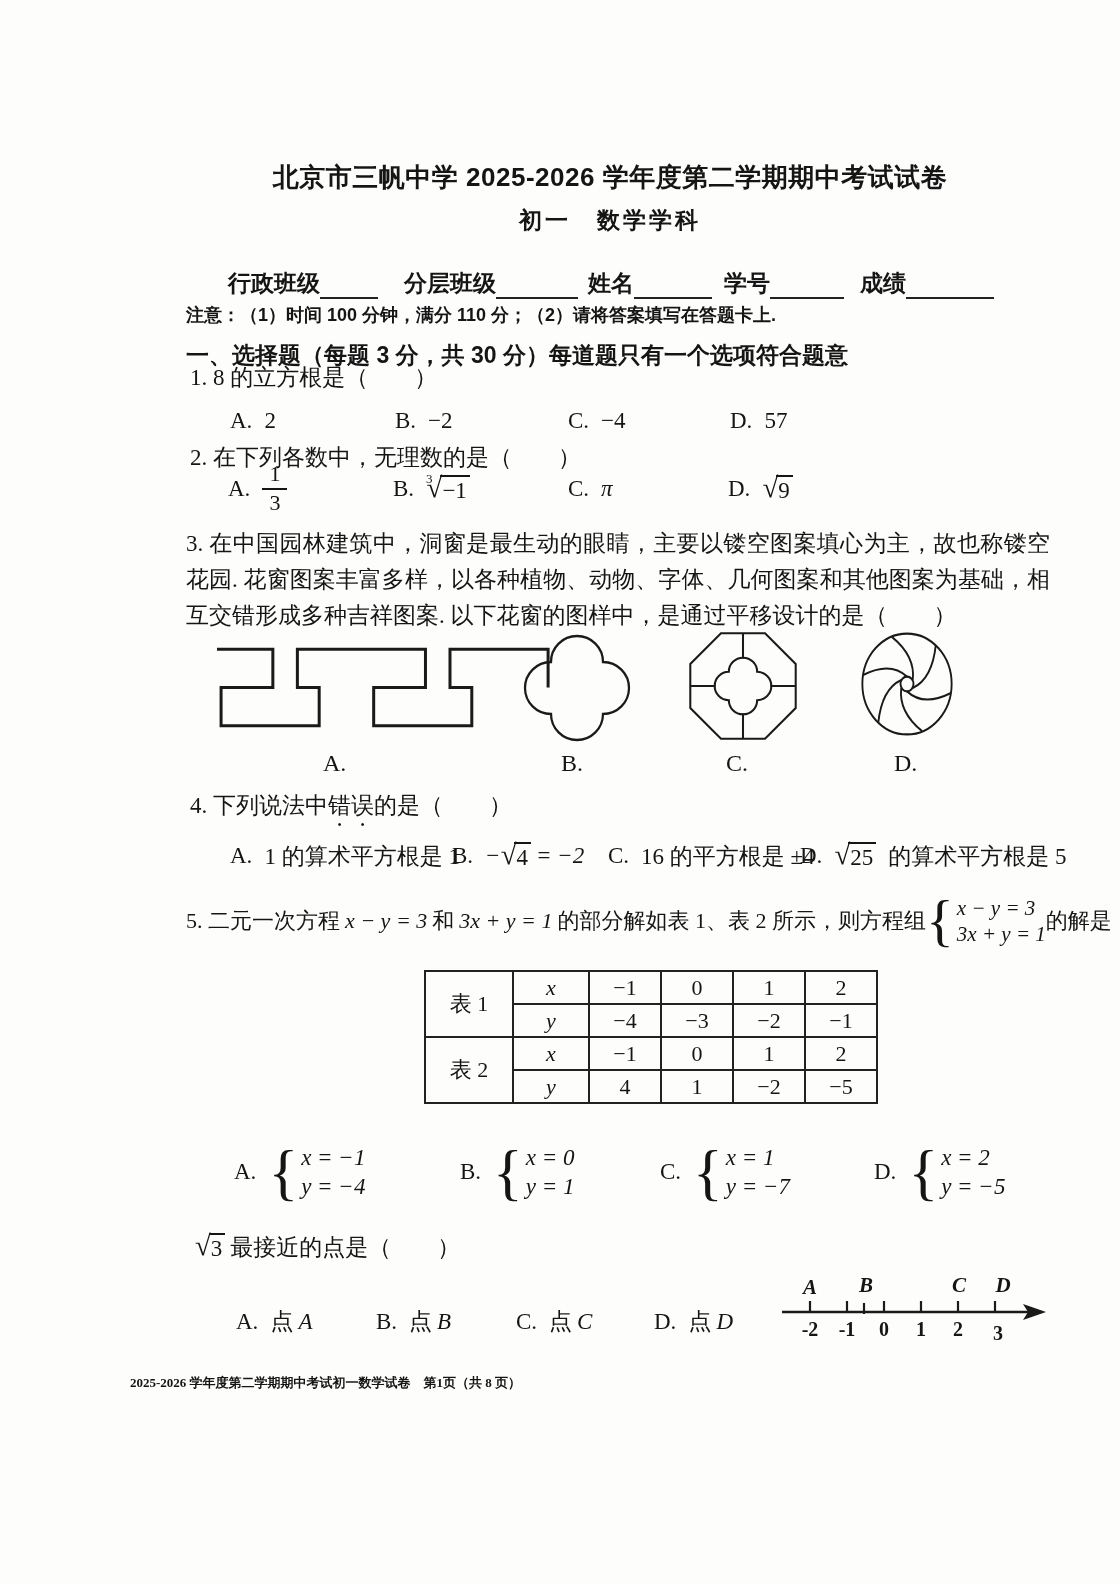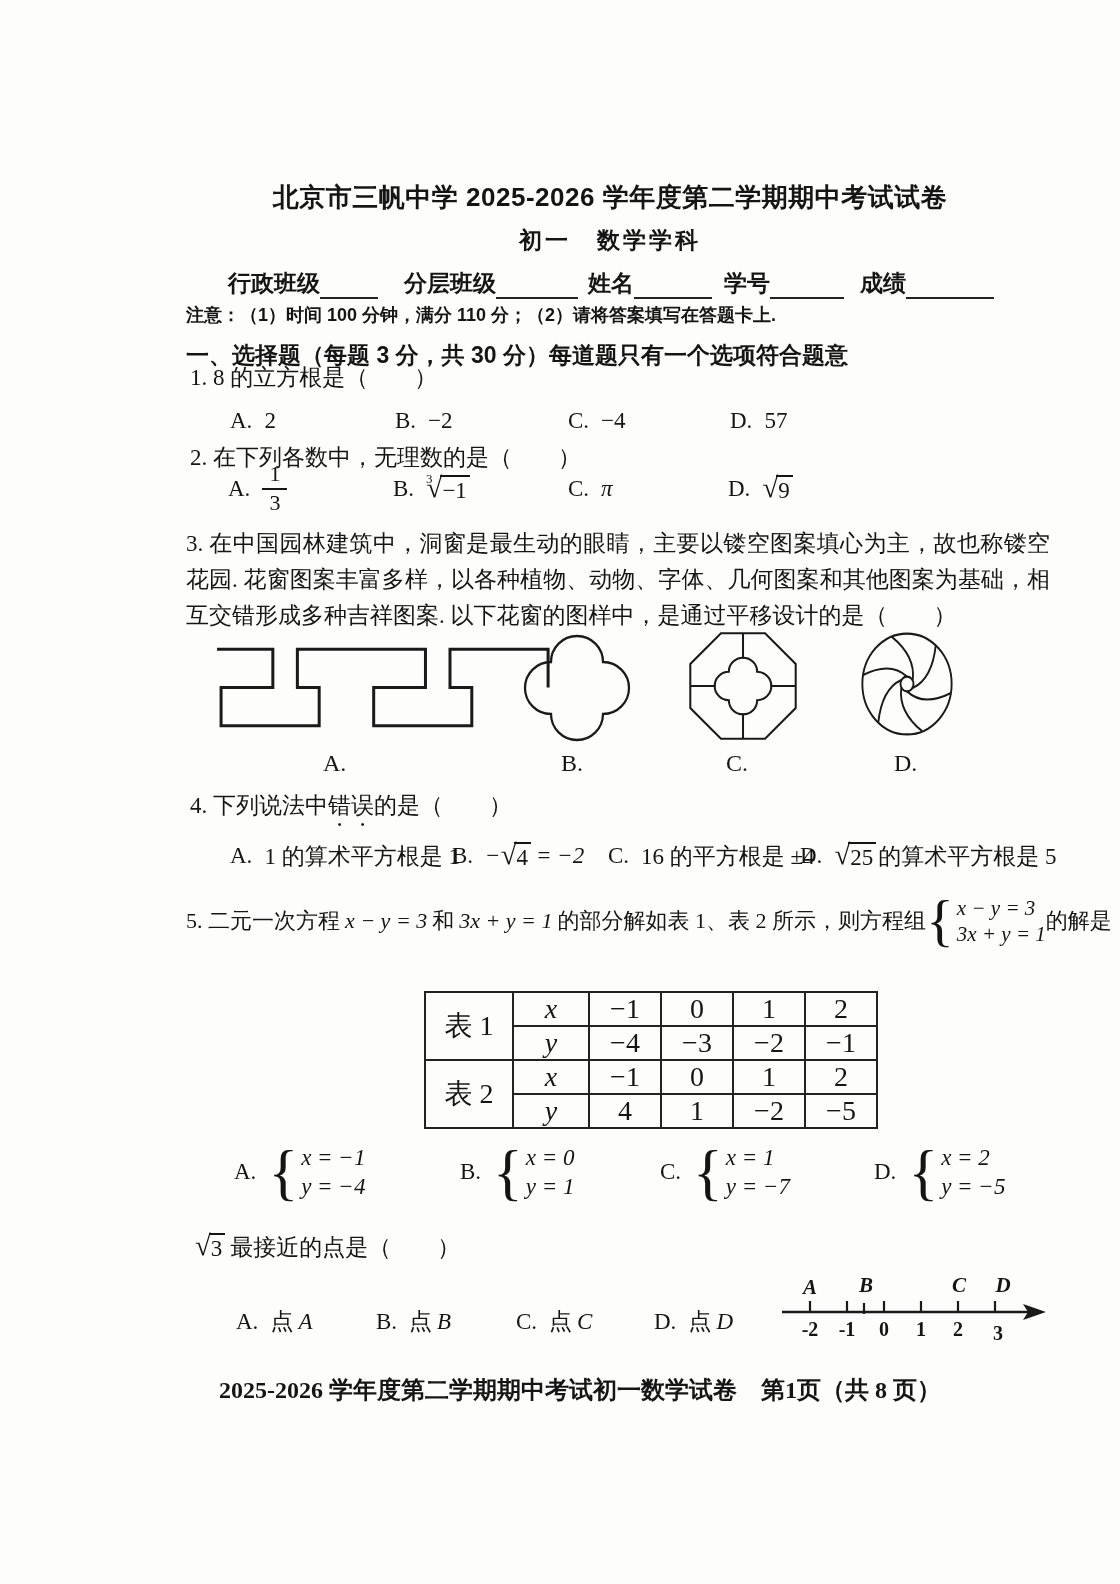--- a/index.html
+++ b/index.html
@@ -9,21 +9,21 @@
     width: 1120px; height: 1584px;
     margin: 0 auto;
     background: #fdfdfc;
     color: #151515;
     font-family: "Liberation Serif", "DejaVu Serif", serif;
     font-size: 23px;
     overflow: hidden;
   }
   .hei { font-family: "Liberation Sans", "DejaVu Sans", sans-serif; font-weight: 700; }
   .abs { position: absolute; }
-  .centerline { position:absolute; left:160px; width:900px; text-align:center;margin-top:20px; }
+  .centerline { position:absolute; left:160px; width:900px; text-align:center; }
   .title { top:160px; font-size:26px; letter-spacing:0.5px; }
   .subtitle { top:205px; font-size:23px; letter-spacing:3px; }
 
   .info-row { top:268px; left:228px; display:flex; align-items:flex-end; font-size:23px; }
   .blank { display:inline-block; border-bottom:2px solid #222; height:26px; }
 
   .notice { top:303px; left:186px; font-size:18px; }
   .section-head { top:340px; left:186px; font-size:23px;text-align:center; }
 
   .stem { position:absolute; font-size:23px; }
@@ -52,35 +52,35 @@
   .sys { display:inline-flex; align-items:center; }
   .sys .brace { font-family:"Liberation Serif",serif; font-weight:400; line-height:0.95; margin-right:3px; }
   .sys .eqs { display:flex; flex-direction:column; }
   .sys .eqs span { display:block; }
 
   .q5stem { top:878px; left:186px; height:86px; display:flex; align-items:center; font-size:22px; white-space:nowrap; }
   .q5stem .gap { margin:0 5px; }
   .q5stem .brace { font-size:58px; }
   .q5stem .eqs { font-size:21px; line-height:26px; }
 
-  table.sol { position:absolute; top:970px; left:424px; border-collapse:collapse; font-size:28px;margin-top:21px; }
+  table.sol { position:absolute; top:970px; left:424px; border-collapse:collapse; font-size:22px; }
   table.sol td {
     border:2px solid #222; text-align:center; vertical-align:middle;
     height:33px; padding:0;
   }
   td.gcol { width:88px; } td.vcol { width:76px; } td.ncol { width:72px; }
 
   .q5opt { top:1126px; height:92px; }
   .q5opt .brace { font-size:62px; }
   .q5opt .eqs { font-size:23px; line-height:29px; }
 
   .q6stem { top:1226px; left:190px; display:flex; align-items:center; height:42px; white-space:nowrap; }
   .q6stem .gap { margin:0 5px; }
 
-  .footer { top:1374px; left:130px; width:900px; text-align:center; font-size:24px; font-weight:600; }
+  .footer { top:1374px; left:130px; width:900px; font-size:13px; font-weight:600; }
 
   svg { display:block; }
   .figure path, .figure circle { stroke:#1a1a1a; fill:none; }
 </style>
 </head>
 <body>
 
 <div class="page">
 
   <div class="centerline hei title">北京市三帆中学 2025-2026 学年度第二学期期中考试试卷</div>
@@ -191,21 +191,21 @@
   <div class="opt" style="top:833px;left:608px;height:46px;">
     <span class="lab">C.</span>
       <span>16 的平方根是 ±4</span>
   </div>
   <div class="opt" style="top:833px;left:800px;height:46px;">
     <span class="lab">D.</span>
     <span class="rt">
         <span class="rt-sign">√</span>
         <span class="rt-rad">25</span>
       </span>
-      <span style="margin-left:2px;font-family:Liberation Serif, serif;">的算术平方根是 5</span>
+      <span style="margin-left:12px;font-family:Liberation Serif, serif;">的算术平方根是 5</span>
   </div>
 
   <div class="abs q5stem">
     <span>5. 二元一次方程</span>
     <span class="math gap">x − y = 3</span>
     <span>和</span>
     <span class="math gap">3x + y = 1</span>
     <span>的部分解如表 1、表 2 所示，则方程组</span>
     <span class="sys">
       <span class="brace">{</span>

